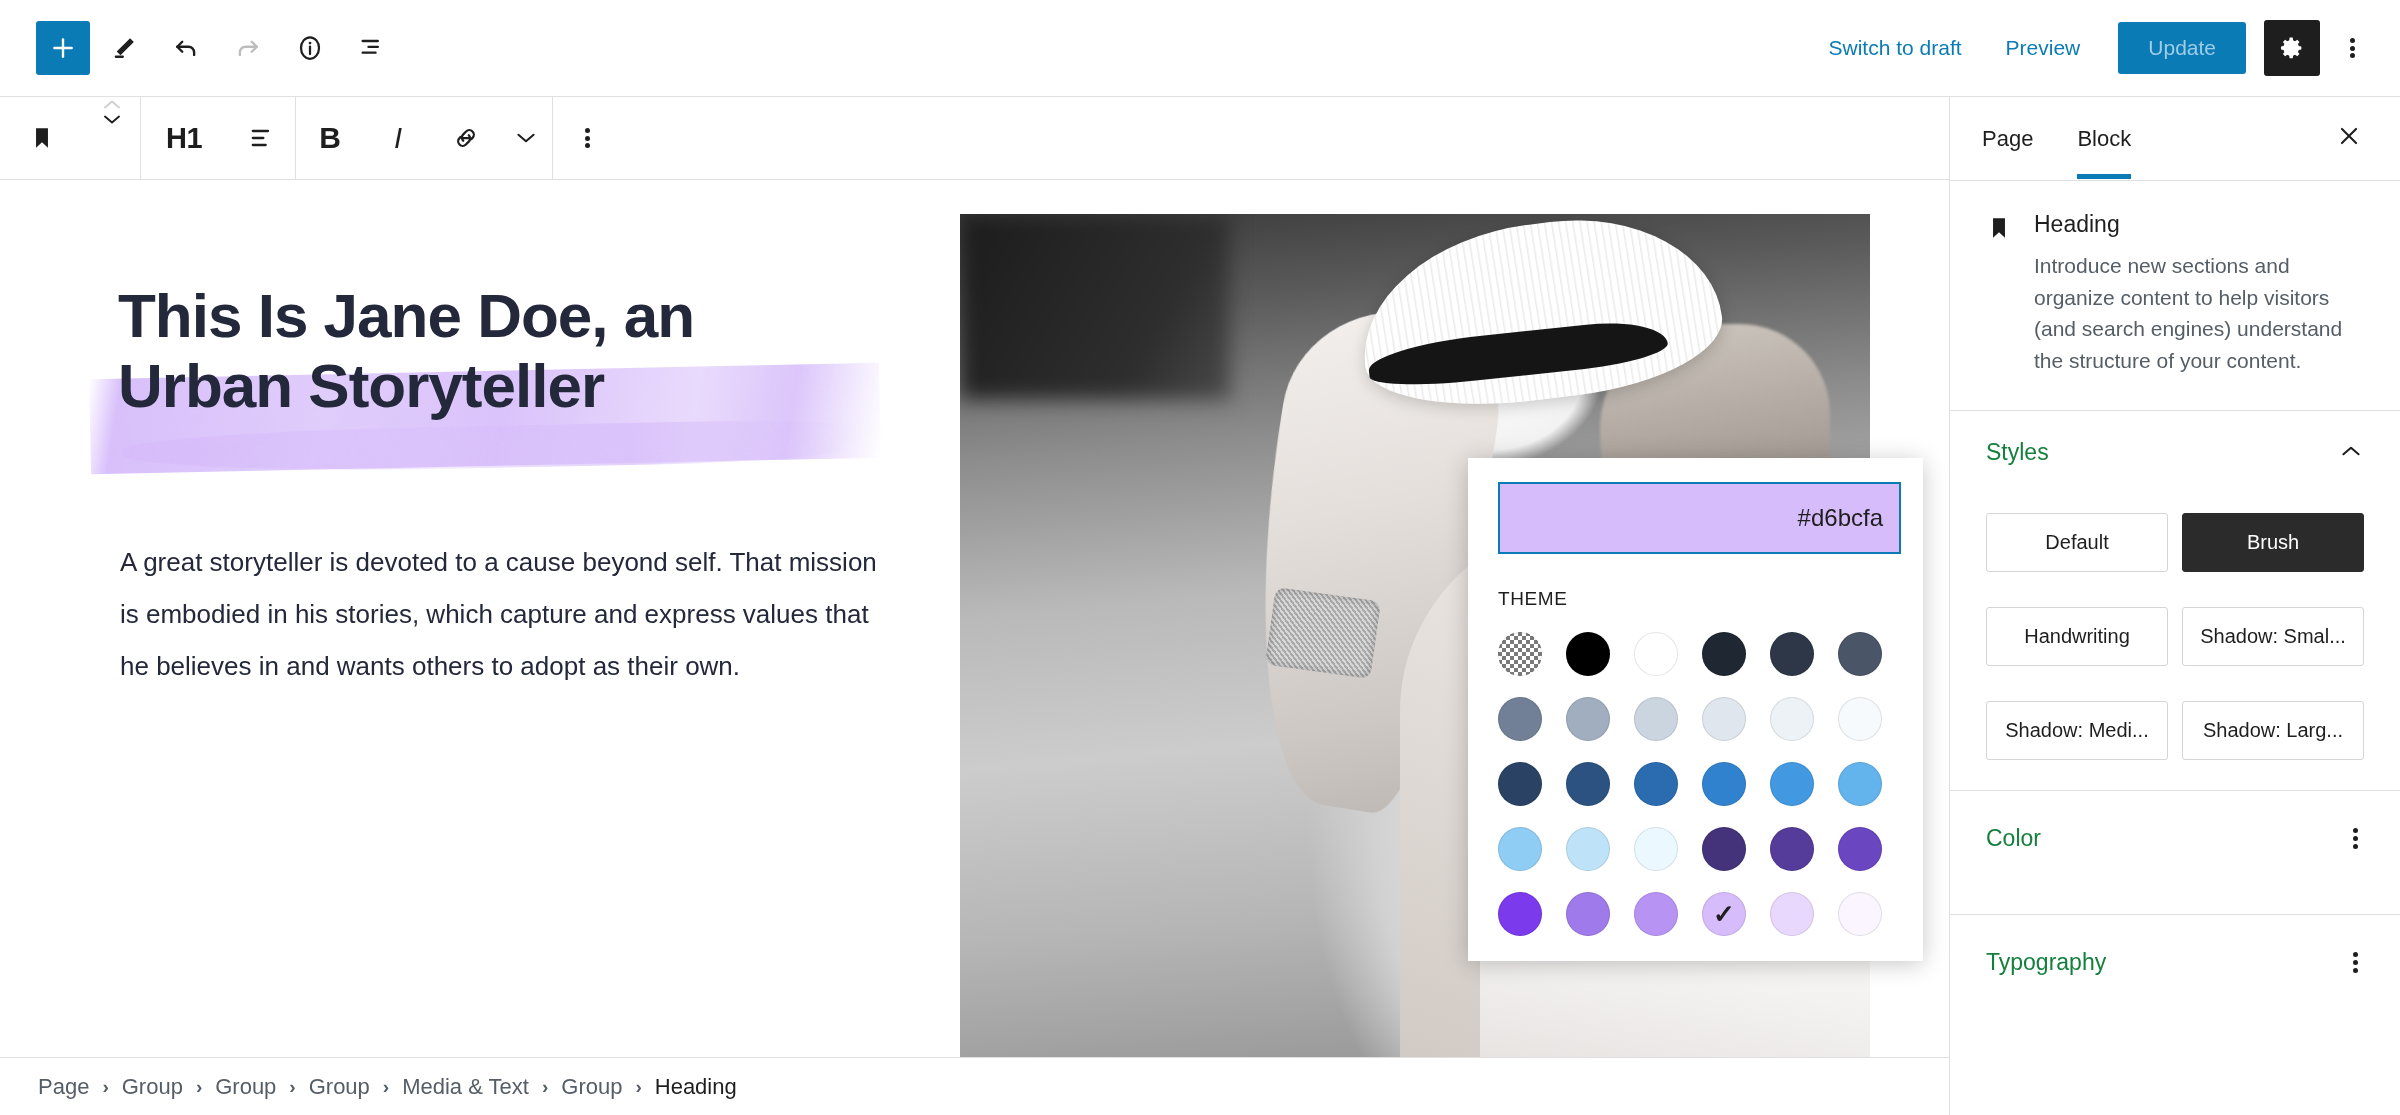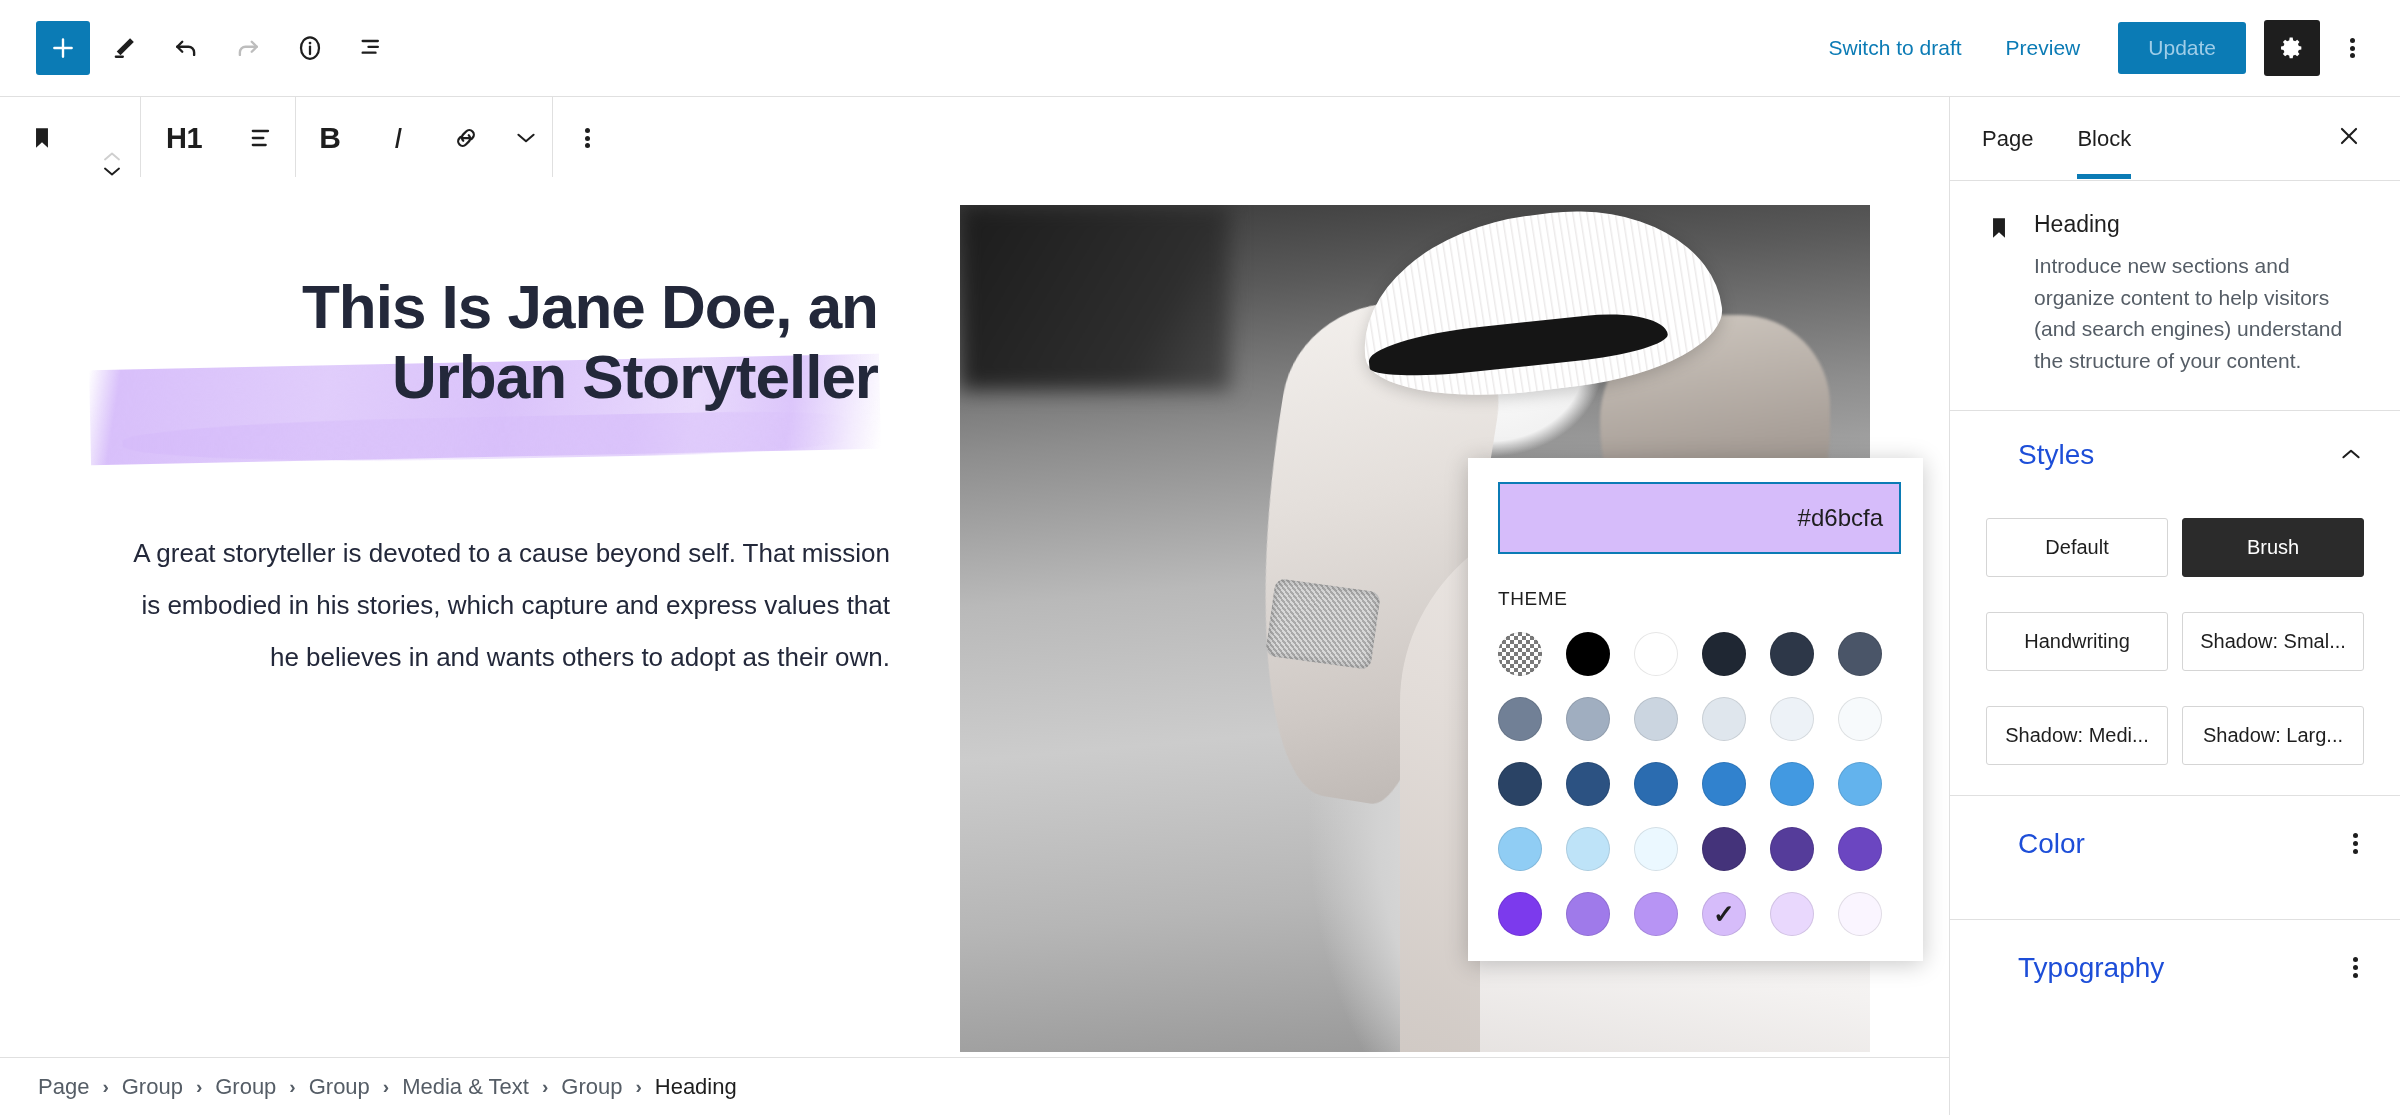--- a/index.html
+++ b/index.html
@@ -49,34 +49,34 @@
     background: none; border: none; cursor: pointer; margin-left: 6px;
   }
   .kebab-dot { width: 5px; height: 5px; border-radius: 50%; background: #1e1e1e; display:block; margin: 2.5px auto; }
 
   
   .blocktoolbar {
     position: absolute; top: 97px; left: 0; width: 1949px; height: 83px;
     background: #fff; border-bottom: 1px solid #e0e0e0;
     display: flex; align-items: stretch;
   }
-  .bt-group { display: flex; align-items: flex-end; height: 100%; }
+  .bt-group { display: flex; align-items: flex-start; height: 100%; }
   .bt-sep { width: 1px; background: #e0e0e0; margin: 0; align-self: stretch; }
   .bt-btn {
     width: 68px; height: 100%; display: flex; align-items: center; justify-content: center;
     background: none; border: none; cursor: pointer;
   }
   .bt-btn.narrow { width: 52px; }
   .bt-mover { display: flex; flex-direction: column; align-items: center; justify-content: center; width: 56px; cursor: pointer;}
   .h1-label { font-size: 29px; font-weight: 700; color: #1e1e1e; letter-spacing: -0.5px; }
 
   
   .canvas {
-    position: absolute; top: 177px; left: 0; width: 1949px; height: 875px;
-    background: #fff; overflow: hidden; text-align: right;
+    position: absolute; top: 186px; left: 0; width: 1949px; height: 875px;
+    background: #fff; overflow: hidden;
   }
   .canvas-inner { position: relative; width: 100%; height: 100%; }
 
   .heading-wrap { position: absolute; left: 118px; top: 95px; width: 800px; }
   .brush-stroke {
     position: absolute; left: -28px; top: 90px; width: 790px; height: 95px;
     background:
       linear-gradient(100deg, rgba(214,188,250,0) 0%, rgba(214,188,250,.95) 4%, rgba(214,188,250,.75) 30%, rgba(214,188,250,.9) 52%, rgba(214,188,250,.55) 76%, rgba(214,188,250,.85) 88%, rgba(214,188,250,0) 100%),
       repeating-linear-gradient(95deg, rgba(255,255,255,.55) 0px, rgba(255,255,255,0) 5px, rgba(255,255,255,.4) 11px, rgba(255,255,255,0) 17px);
     transform: rotate(-1.2deg);
@@ -222,21 +222,21 @@
   }
   .sb-blockinfo { padding: 30px 36px 34px 36px; display: flex; gap: 22px; }
   .sb-blockinfo .bi-text { flex: 1; }
   .bi-title { font-size: 23px; color: #1e1e1e; margin-bottom: 12px; }
   .bi-desc { font-size: 21px; line-height: 1.5; color: #555d66; }
 
   .sb-section { border-top: 1px solid #e0e0e0; padding: 28px 36px 30px 36px; }
   .sb-section-head {
     display: flex; align-items: center; justify-content: space-between; margin-bottom: 26px;
   }
-  .sb-section-title { font-size: 28px; color: #1d4ed8; margin-left: 32px; }
+  .sb-section-title { font-size: 23px; color: #15803d; }
   .styles-grid { display: grid; grid-template-columns: 1fr 1fr; gap: 14px; }
   .style-btn {
     border: 1px solid #d5d5d5; border-radius: 3px; background: #fff;
     font-size: 20px; color: #1e1e1e; padding: 17px 10px; cursor: pointer;
     white-space: nowrap; overflow: hidden; text-overflow: ellipsis;
     font-family: "Liberation Sans", sans-serif;
     margin-top: 21px;
   }
   .style-btn.active { background: #2b2b2b; color: #fff; border-color: #2b2b2b; }
 

